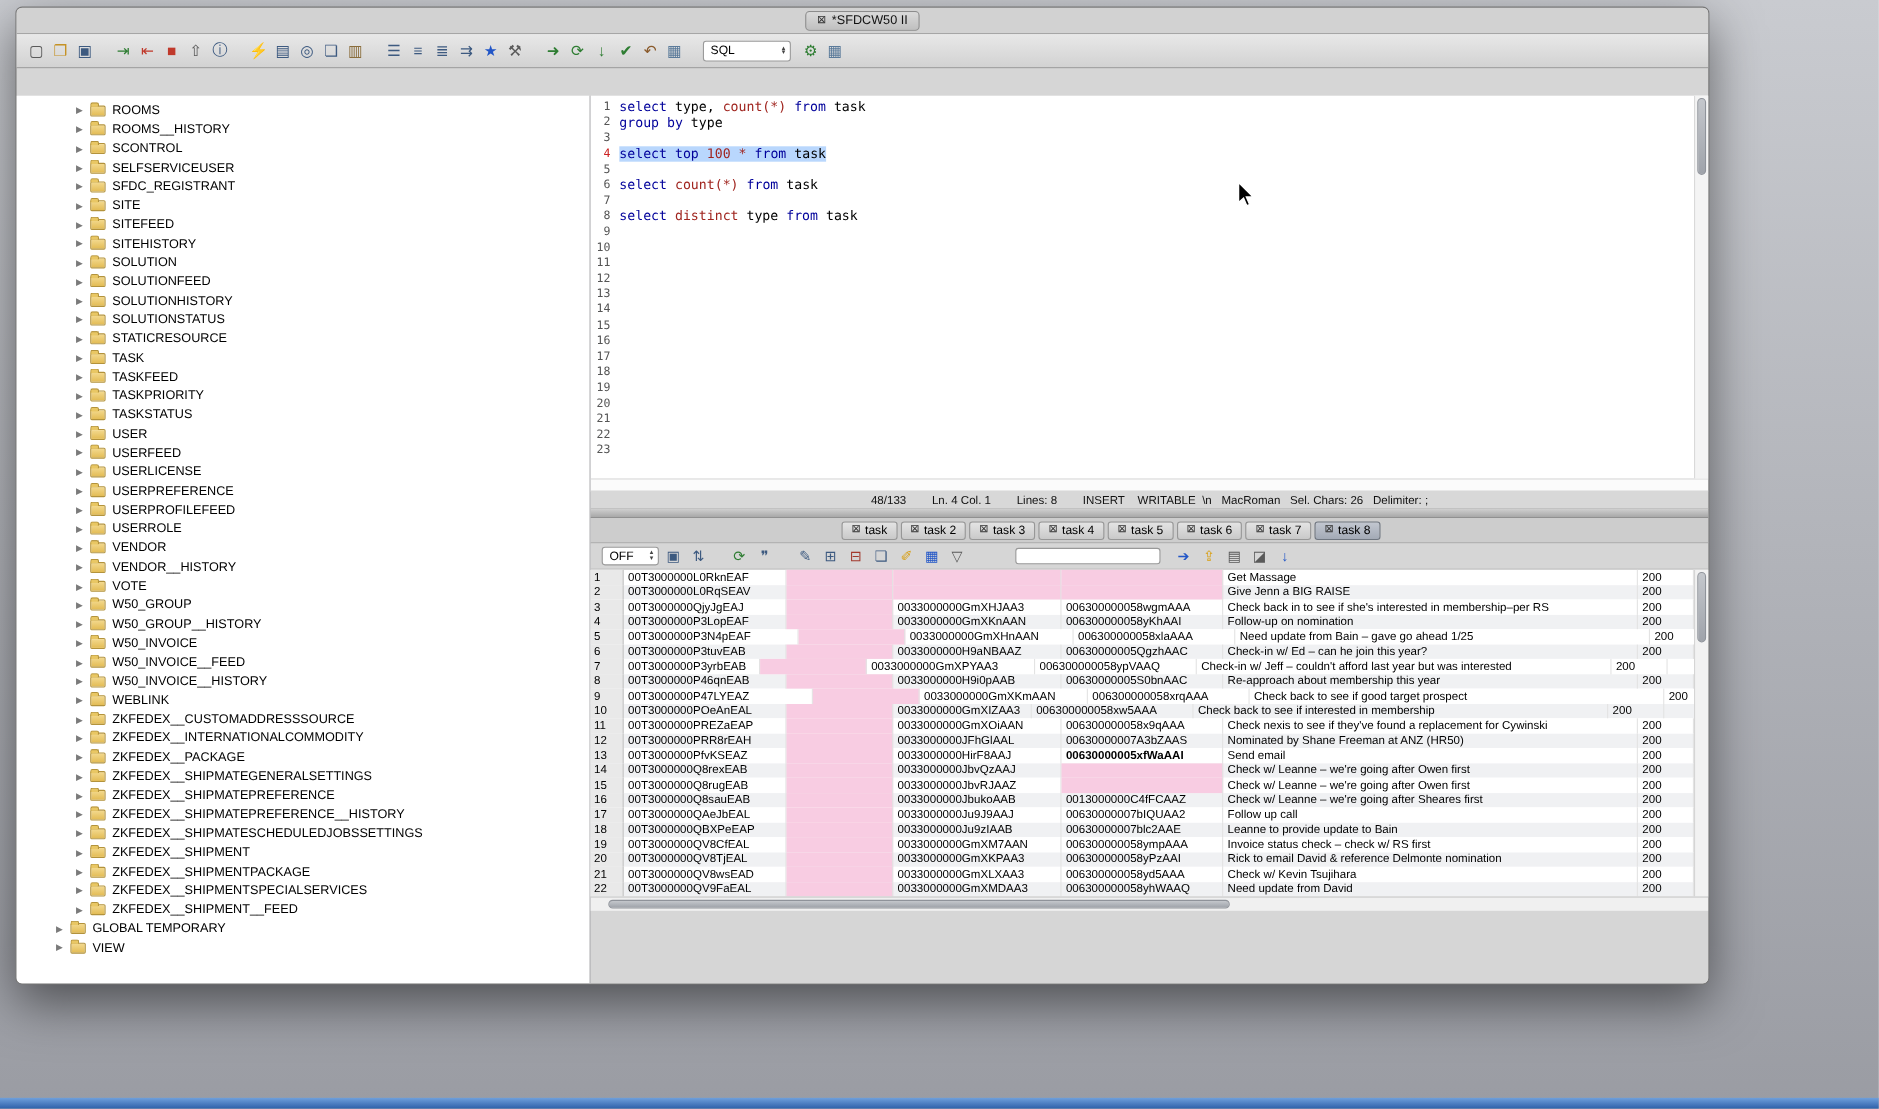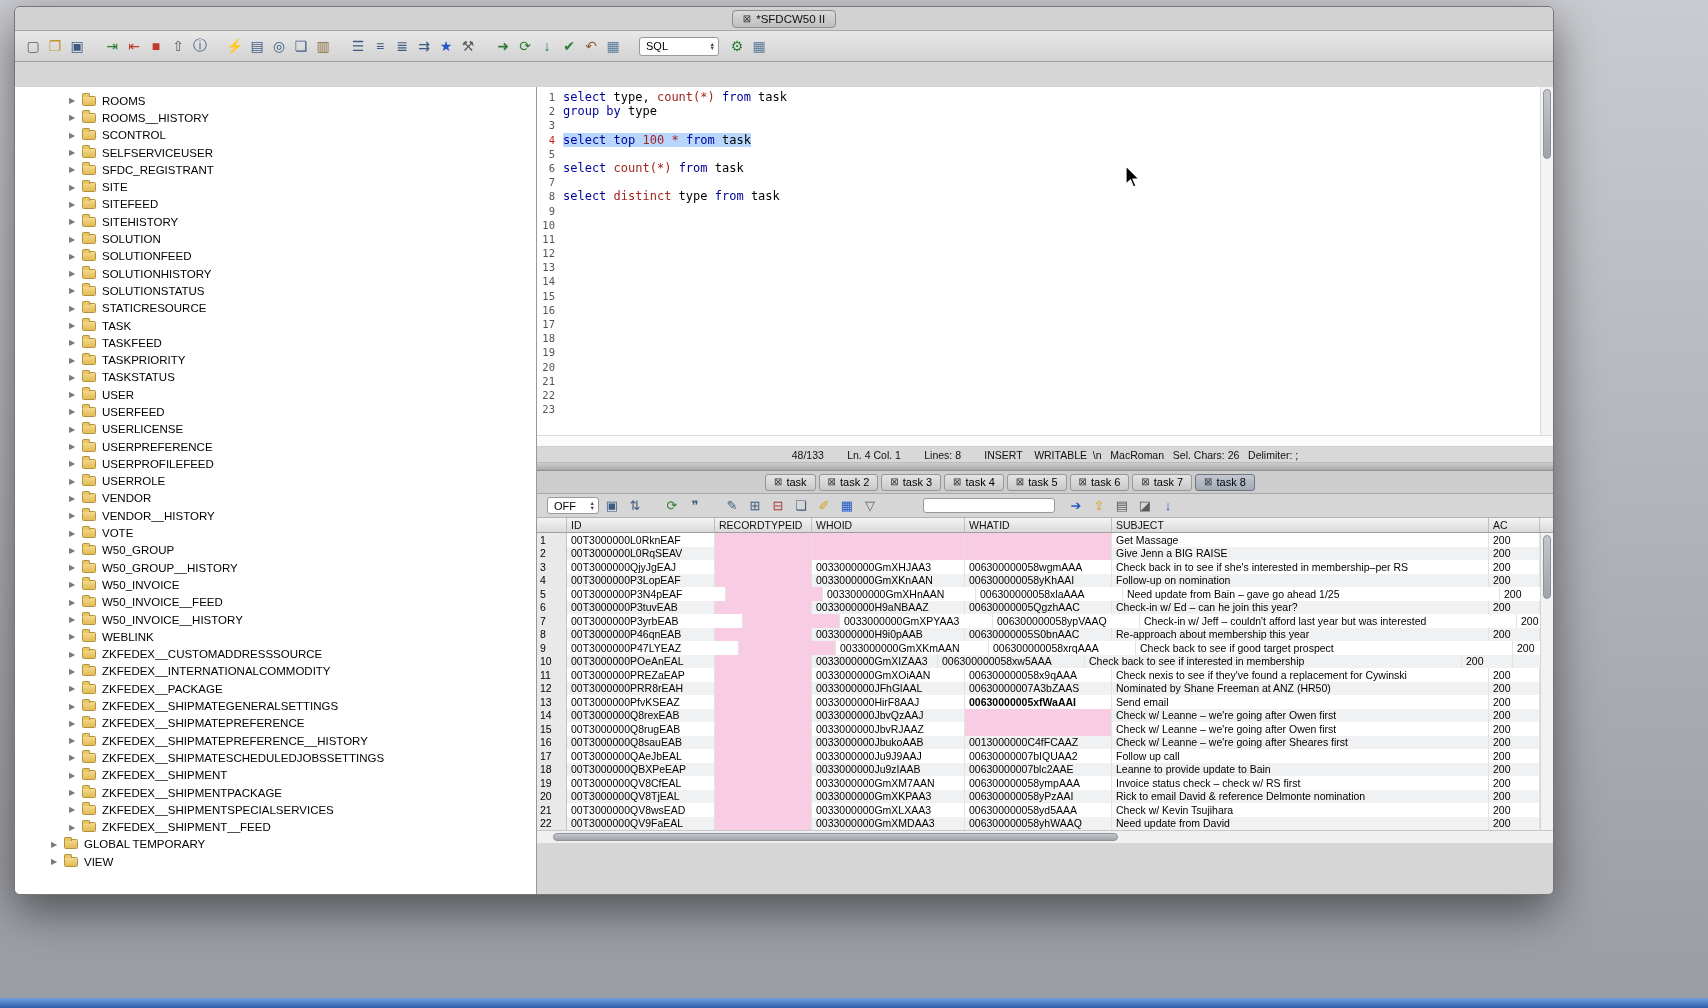--- a/index.html
+++ b/index.html
@@ -428,29 +428,20 @@
           <span class="stepper">
               <i>▲</i>
               <i>▼</i>
             </span>
         </div>
         <span id="rt-icons1" style="display:contents"><span class="rt-icon" style="color: rgb(61, 90, 128);">▣</span><span class="rt-icon" style="color: rgb(61, 90, 128);">⇅</span><span class="tb-gap"></span><span class="rt-icon" style="color: rgb(46, 125, 50);">⟳</span><span class="rt-icon" style="color: rgb(61, 90, 128);">❞</span><span class="tb-gap"></span><span class="rt-icon" style="color: rgb(61, 90, 128);">✎</span><span class="rt-icon" style="color: rgb(61, 90, 128);">⊞</span><span class="rt-icon" style="color: rgb(163, 58, 46);">⊟</span><span class="rt-icon" style="color: rgb(61, 90, 128);">❏</span><span class="rt-icon" style="color: rgb(217, 160, 20);">✐</span><span class="rt-icon" style="color: rgb(34, 86, 199);">▦</span><span class="rt-icon" style="color: rgb(90, 90, 90);">▽</span></span>
         <input class="searchbox" placeholder="" style="">
         <span id="rt-icons2" style="display:contents"><span class="rt-icon" style="color: rgb(34, 86, 199);">➔</span><span class="rt-icon" style="color: rgb(217, 160, 20);">⇪</span><span class="rt-icon" style="color: rgb(90, 90, 90);">▤</span><span class="rt-icon" style="color: rgb(90, 90, 90);">◪</span><span class="rt-icon" style="color: rgb(34, 86, 199);">↓</span></span>
       </div>
 
-      <div class="thead" id="thead">
-          <div class="th" style="width: 30px;"></div>
-          <div class="th" style="width: 148px;">ID</div>
-          <div class="th" style="width: 97px;">RECORDTYPEID</div>
-          <div class="th" style="width: 153px;">WHOID</div>
-          <div class="th" style="width: 147px;">WHATID</div>
-          <div class="th" style="width: 377px;">SUBJECT</div>
-          <div class="th" style="width: 51px;">AC</div>
-        </div>
       <div class="tbodywrap">
         <div id="tbody">
             <div class="trow odd">
               <div class="td num" style="width: 30px;">1</div>
               <div class="td" style="width: 148px;">00T3000000L0RknEAF</div>
               <div class="td null" style="width: 97px;"></div>
               <div class="td null" style="width: 153px;"></div>
               <div class="td null" style="width: 147px;"></div>
               <div class="td" style="width: 377px;">Get Massage</div>
               <div class="td" style="width: 51px;">200</div>
@@ -495,21 +486,21 @@
               <div class="td num" style="width: 30px;">6</div>
               <div class="td" style="width: 148px;">00T3000000P3tuvEAB</div>
               <div class="td null" style="width: 97px;"></div>
               <div class="td" style="width: 153px;">0033000000H9aNBAAZ</div>
               <div class="td" style="width: 147px;">00630000005QgzhAAC</div>
               <div class="td" style="width: 377px;">Check-in w/ Ed – can he join this year?</div>
               <div class="td" style="width: 51px;">200</div>
             </div>
             <div class="trow odd">
               <div class="td num" style="width: 30px;">7</div>
-              <div class="td" style="width: 176px;">00T3000000P3yrbEAB</div>
+              <div class="td" style="width: 124px;">00T3000000P3yrbEAB</div>
               <div class="td null" style="width: 97px;"></div>
               <div class="td" style="width: 153px;">0033000000GmXPYAA3</div>
               <div class="td" style="width: 147px;">006300000058ypVAAQ</div>
               <div class="td" style="width: 377px;">Check-in w/ Jeff – couldn't afford last year but was interested</div>
               <div class="td" style="width: 51px;">200</div>
             </div>
             <div class="trow even">
               <div class="td num" style="width: 30px;">8</div>
               <div class="td" style="width: 148px;">00T3000000P46qnEAB</div>
               <div class="td null" style="width: 97px;"></div>

